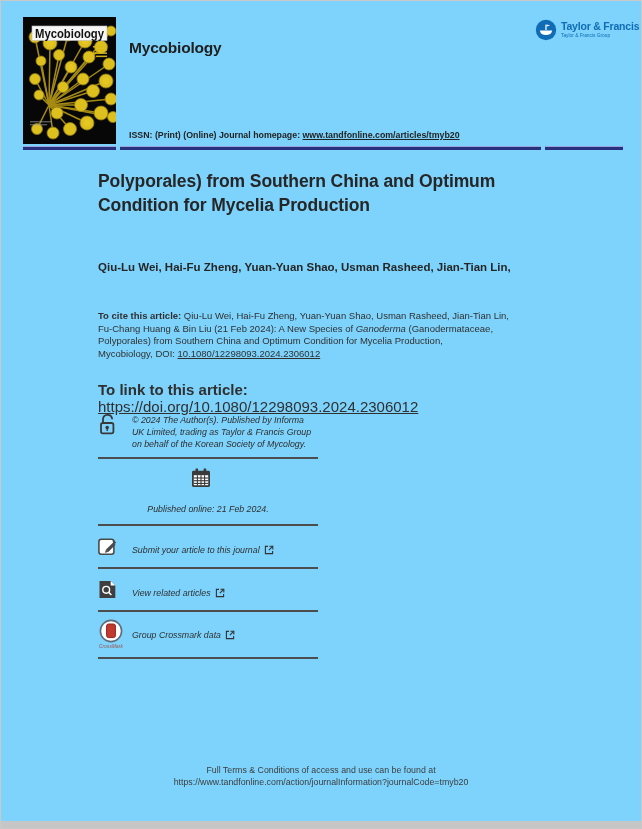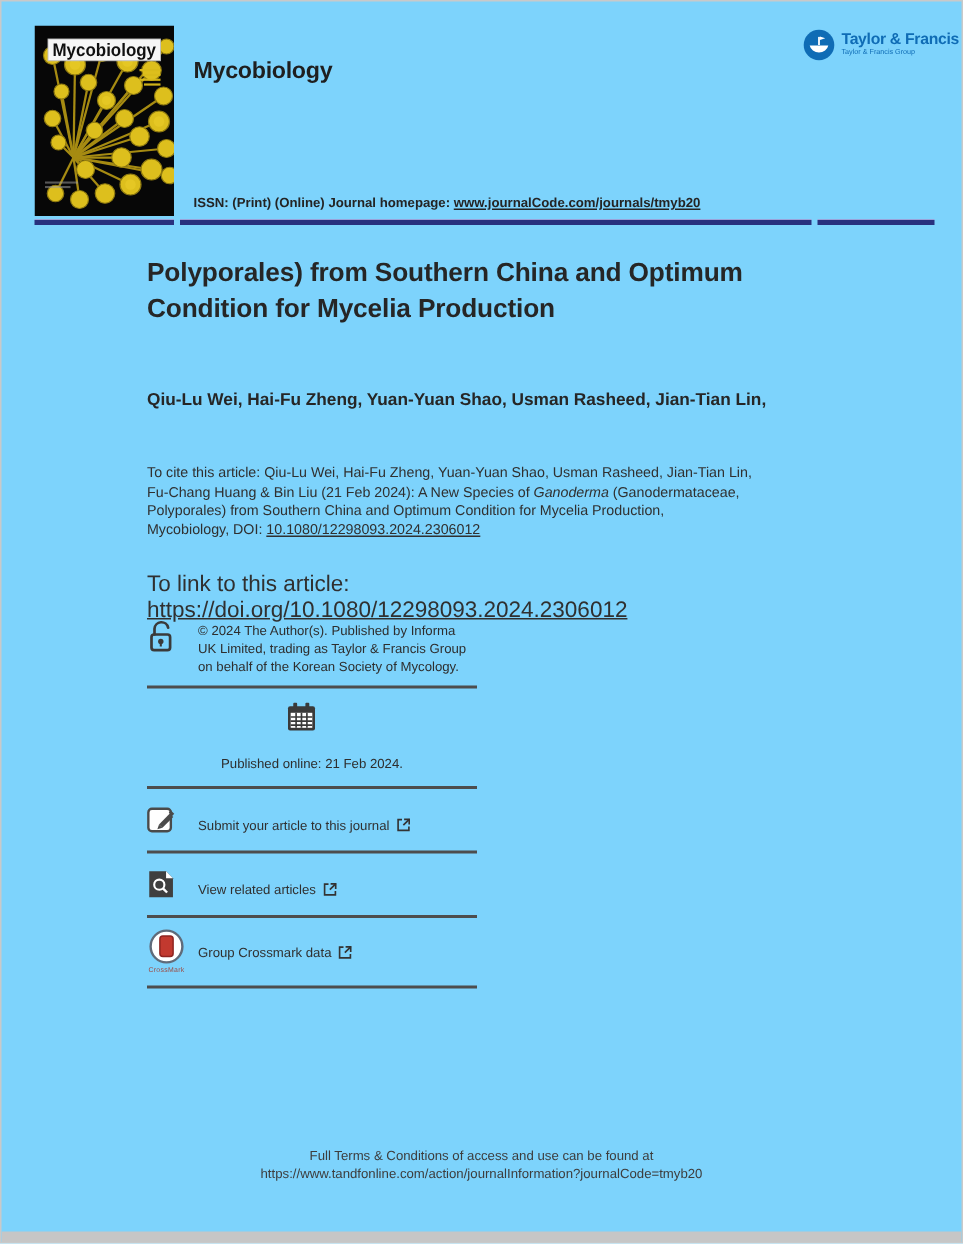--- a/index.html
+++ b/index.html
@@ -24,27 +24,27 @@
   .rule-b { left:119px; width:421px; }
   .rule-c { left:544px; width:78px;  }
 
   
   .article-title { position:absolute; left:97px; top:169px; width:470px; font-size:17.5px; line-height:23.5px; font-weight:700; color:#262626; letter-spacing:-0.1px; }
   .article-title .ln { display:block; }
   .authors { position:absolute; left:97px; top:259px; width:470px; font-size:11.5px; line-height:15px; font-weight:700; color:#262626; }
   .authors .ln { display:block; }
   .cite-block { position:absolute; left:97px; top:309px; width:470px; font-size:9.5px; line-height:12.5px; color:#303030; }
   .cite-block .ln { display:block; }
-  .b { font-weight:400; }
+  .b { font-weight:700; }
   .i { font-style:italic; }
   .link { text-decoration:underline; color:#303030; cursor:pointer; }
   .link-line { position:absolute; left:97px; top:380px; width:470px; font-size:15px; color:#303030; }
 
   
-  .info-table { position:absolute; left:97px; top:404px; width:220px; }
+  .info-table { position:absolute; left:97px; top:404px; width:220px;font-style:italic; }
   .info-row { display:flex; border-bottom:2px solid #4d4d4d; box-sizing:border-box; }
   .info-row .ic { width:34px; flex:0 0 34px; display:flex; justify-content:flex-start; }
   .info-row .txt { font-size:8.8px; line-height:12px; color:#2e2e2e; padding-top:1px; }
   .row-license { padding:8px 0 7px; align-items:flex-start; }
   .row-license .txt { width:186px; }
   .row-pub { padding:9px 0; align-items:center;flex-direction:column; }
   .row-action { padding:11px 0; align-items:flex-end; }
   .row-cross { padding:7px 0 8px; align-items:center; }
   .row-action .txt, .row-cross .txt { display:flex; align-items:center; gap:4px; }
   .cross-wrap { display:flex; flex-direction:column; align-items:center; width:26px; }
@@ -138,21 +138,21 @@
         <rect x="7" y="107" width="17" height="1.4"></rect>
       </g>
     </svg>
   </div>
 
   <div class="journal-heading">Mycobiology</div>
 
   <div class="issn-line">
     <span>ISSN: (Print) (Online) Journal homepage:</span>
     <span> </span>
-    <span class="link">www.journalCode.com/journals/tmyb20</span>
+    <span class="link">www.tandfonline.com/articles/tmyb20</span>
   </div>
 
   <div class="tf-logo">
     <svg width="22" height="22" viewBox="0 0 22 22">
       <circle cx="11" cy="11" r="10.2" fill="#0f6cb5"></circle>
       <path d="M4.8 11.4 h12.4 a6.3 5.6 0 0 1 -12.4 0 z" fill="#ffffff"></path>
       <rect x="10.4" y="5.6" width="1.2" height="5.4" fill="#ffffff"></rect>
       <path d="M11.6 5.4 l3.6 1.1 -3.6 1.1 z" fill="#ffffff"></path>
     </svg>
     <div class="wordmark">

